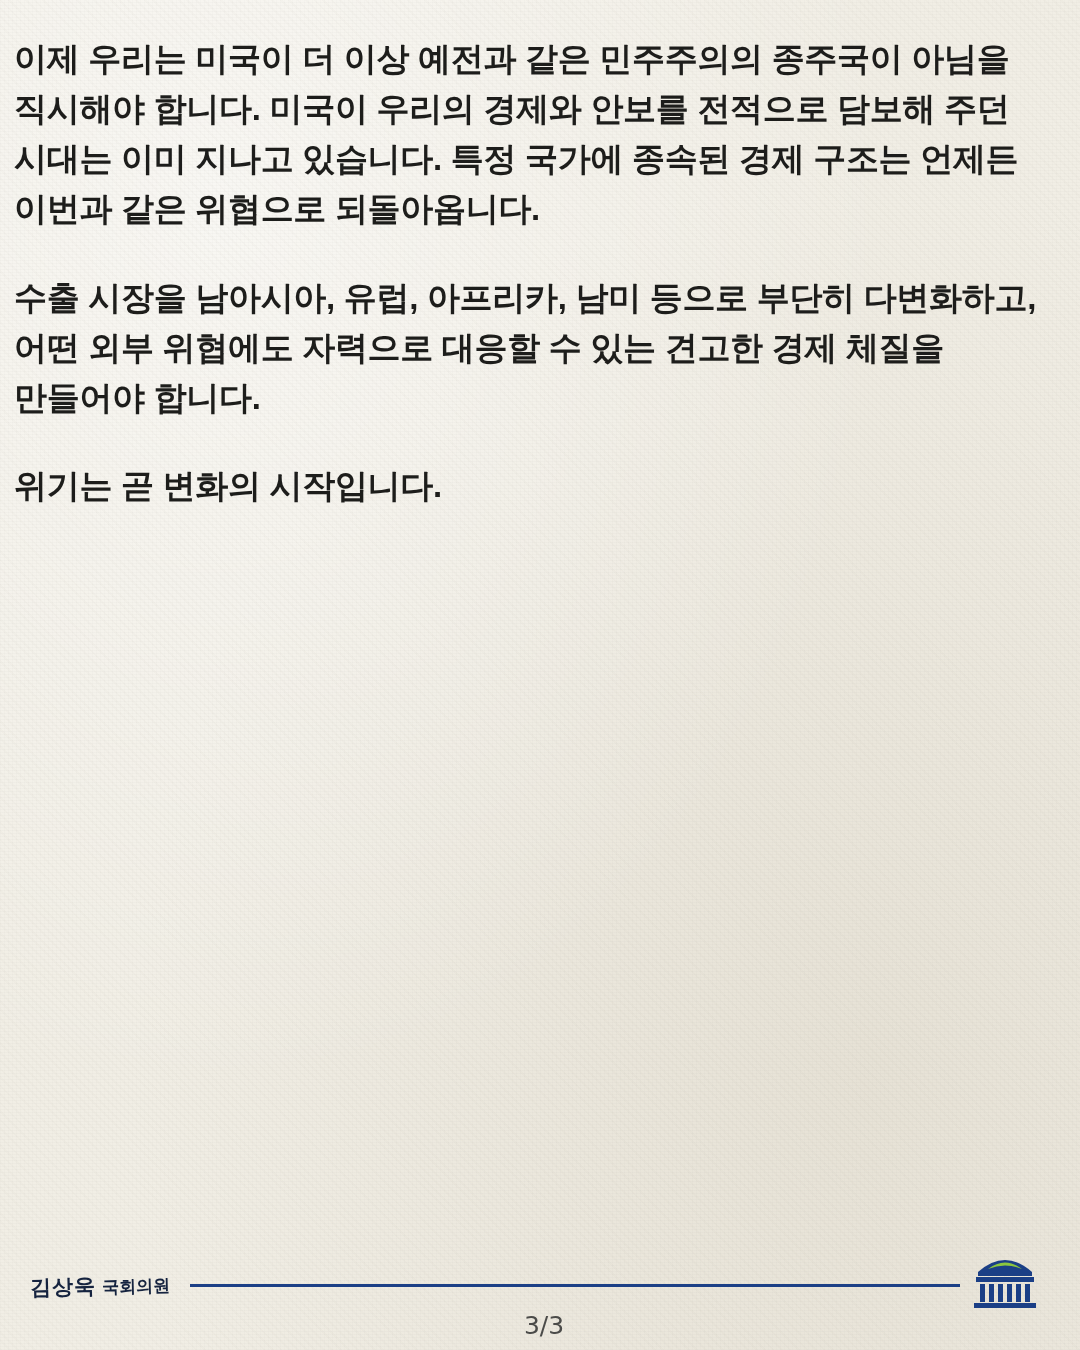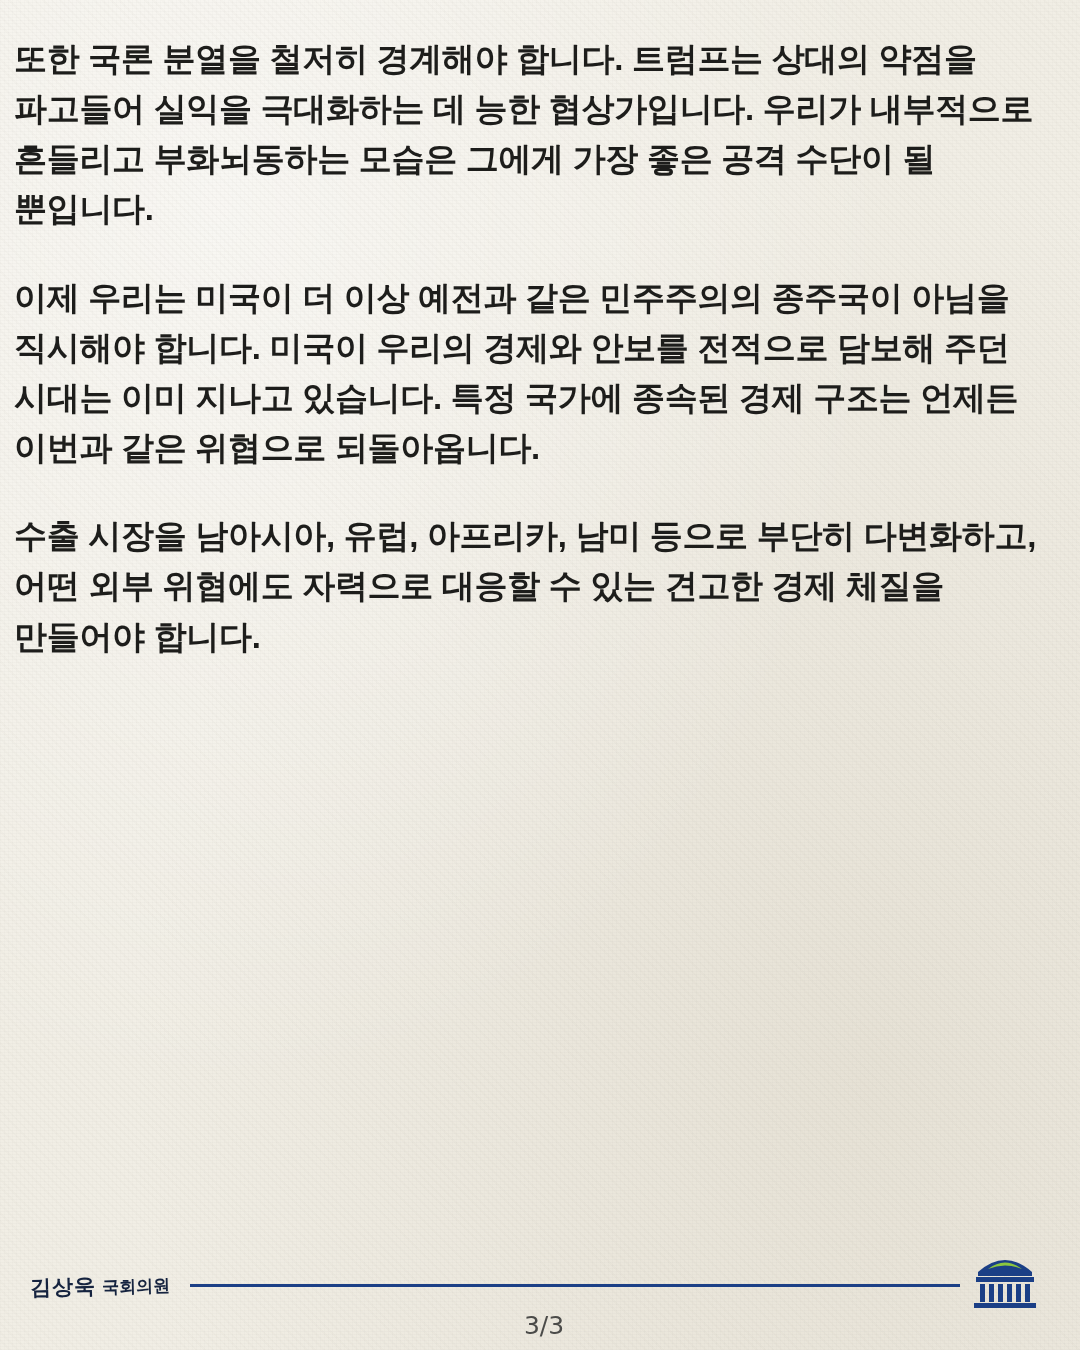--- a/index.html
+++ b/index.html
@@ -97,23 +97,23 @@
     padding-left: 8px;
   }
 </style>
 </head>
 <body>
 
 <div class="paper-texture"></div>
 
 <div class="page">
   <div class="body-text">
-    <p class="para">또한 국론 분열을 철저히 경계해야 합니다. 트럼프는 상대의 약점을 파고들어 실익을 극대화하는 데 능한 협상가입니다. 우리가 내부적으로 흔들리고 부화뇌동하는 모습은 그에게 가장 좋은 공격 수단이 될 뿐입니다.</p>
     <p class="para">이제 우리는 미국이 더 이상 예전과 같은 민주주의의 종주국이 아님을 직시해야 합니다. 미국이 우리의 경제와 안보를 전적으로 담보해 주던 시대는 이미 지나고 있습니다. 특정 국가에 종속된 경제 구조는 언제든 이번과 같은 위협으로 되돌아옵니다.</p>
     <p class="para">수출 시장을 남아시아, 유럽, 아프리카, 남미 등으로 부단히 다변화하고, 어떤 외부 위협에도 자력으로 대응할 수 있는 견고한 경제 체질을 만들어야 합니다.</p>
+    <p class="para">위기는 곧 변화의 시작입니다.</p>
   </div>
 </div>
 
 <div class="footer">
   <div class="signature">
     <span>김상욱</span><span class="role">국회의원</span>
   </div>
   <div class="footer-rule"></div>
   <div class="emblem">
     <svg width="82" height="58" viewBox="0 0 82 58" xmlns="http://www.w3.org/2000/svg">

